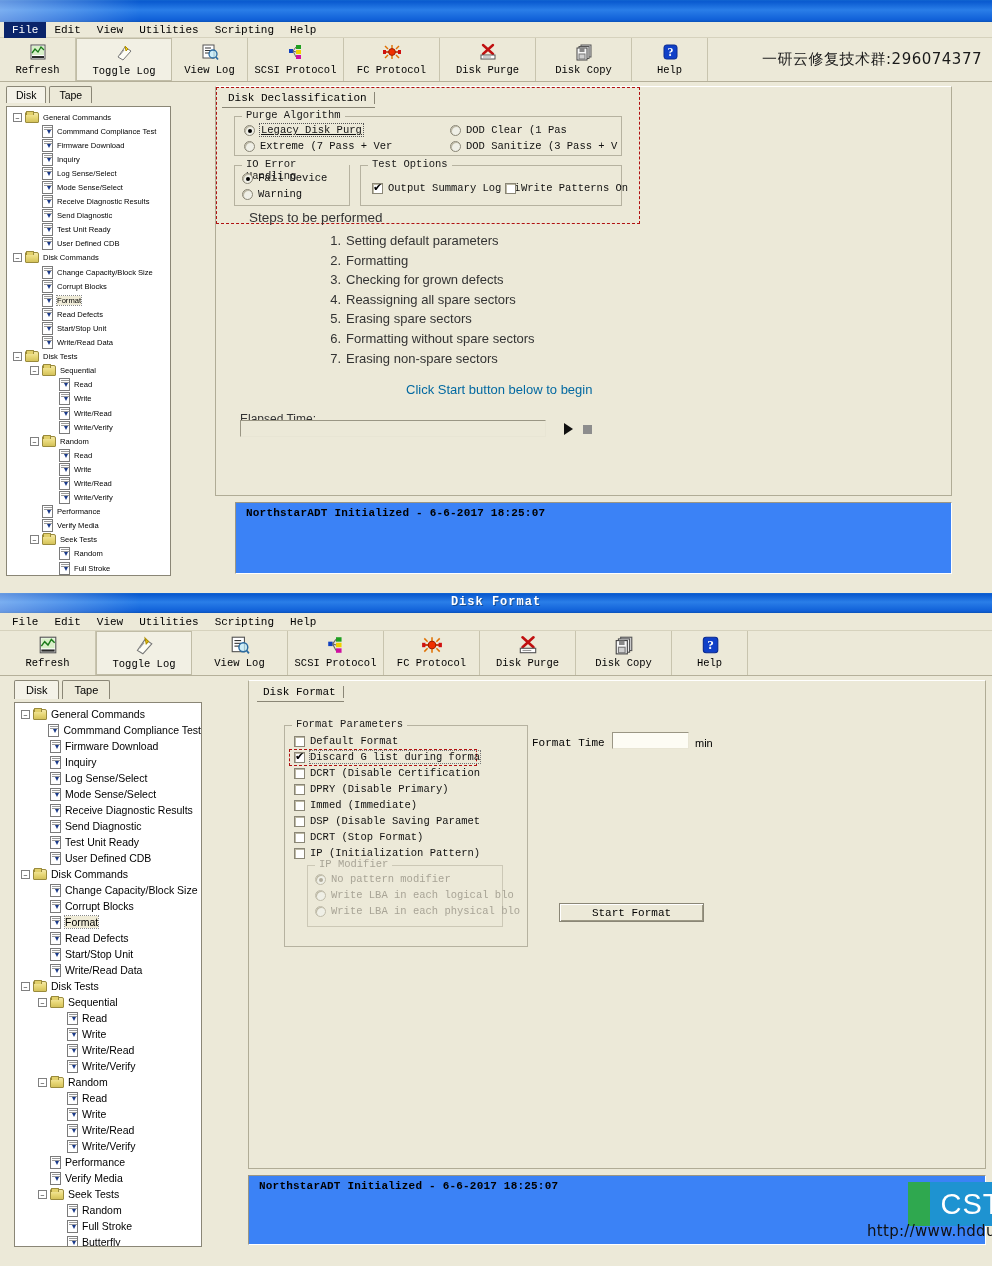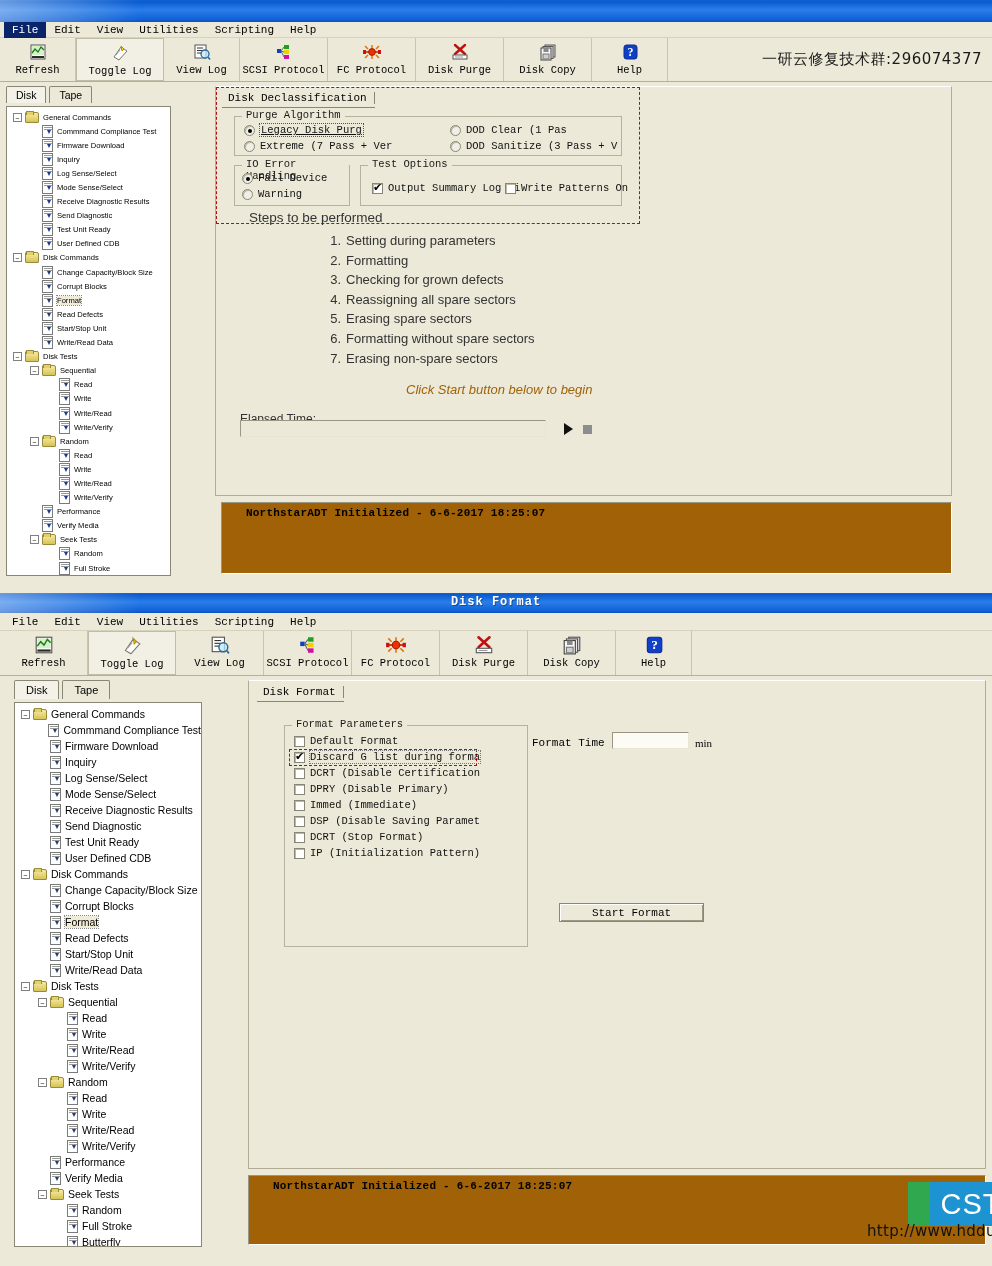--- a/index.html
+++ b/index.html
@@ -48,21 +48,21 @@
     height: 44px; background: #ece9d8;
     display: flex; align-items: stretch;
     border-bottom: 1px solid #b5b09a;
   }
   .tbtn {
     width: 76px; display: flex; flex-direction: column;
     align-items: center; justify-content: flex-start; padding-top: 3px;
     font-family: "Liberation Mono", monospace; font-size: 10.5px; color: #000;
     border-right: 1px solid #c8c4ae; position: relative;
   }
-  .tbtn.wide { width: 88px; }
+  .tbtn.wide { width: 96px; }
   .tbtn.pressed {
     background: #f2f0e4;
     border: 1px solid #c0bca6;
     border-right-color:#c0bca6;
   }
   .tbtn .tico { height: 22px; display:flex; align-items:center; justify-content:center; }
   .tbtn .tlab { margin-top: 1px; white-space: nowrap; }
   .tbspacer { flex: 1; border: none; }
   .watermark-cn {
     align-self: center; margin-left: auto; padding-right: 10px;
@@ -173,49 +173,49 @@
   .dim .rdot { border-color:#c0bcaa; }
   .dim .rdot.on:after { background:#b0ac9c; }
 
   .steps-title {
     position: absolute; font-family:"Liberation Sans", sans-serif;
     font-size: 13.5px; color:#333;
   }
   .steplist { position: absolute; font-family:"Liberation Sans", sans-serif; font-size: 13px; color:#333; }
   .steplist div { line-height: 19.6px; }
   .steplist .num { display: inline-block; width: 15px; text-align: right; margin-right: 5px; }
-  .clickstart { position:absolute; font-family:"Liberation Sans", sans-serif; font-size:13px; color:#a16207;font-style:italic; }
+  .clickstart { position:absolute; font-family:"Liberation Sans", sans-serif; font-size:13px; color:#0369a1; }
   .elapsedlab { position:absolute; font-family:"Liberation Sans", sans-serif; font-size:12px; color:#333; }
   .txtfield {
     position: absolute; background: #ece9d8;
     border: 1px solid #9a9684; border-right-color:#e8e5d4; border-bottom-color:#e8e5d4;
   }
   .playbtn { position:absolute; width:0;height:0;
     border-left: 9px solid #111; border-top: 6px solid transparent; border-bottom: 6px solid transparent; }
   .stopbtn { position:absolute; width:9px;height:9px;background:#8d8d8d; }
 
   
   .logpane {
-    margin: 6px 0 0 6px; background: #a16207;
+    margin: 6px 0 0 20px; background: #3b82f6;
     border: 1px solid #9a9684; border-right-color:#fff; border-bottom-color:#fff;
-    height: 72px; position: relative; padding-left: 14px;
+    height: 72px; position: relative;
   }
   .logline {
     font-family:"Liberation Mono", monospace; font-size: 11px; font-weight: bold;
     color: #000; padding: 4px 0 0 10px; letter-spacing: .2px; white-space: nowrap;
   }
   .startbtn {
     position: absolute; background: #ece9d8;
     border: 1px solid #8a8676;
     box-shadow: inset 1px 1px 0 #fff, inset -1px -1px 0 #9c9884;
     font-family:"Liberation Mono", monospace; font-size: 11px;
     display: flex; align-items: center; justify-content: center; color:#000;
   }
   .fmttime-lab { position:absolute; font-family:"Liberation Mono", monospace; font-size:11px; }
-  .minlab { position:absolute; font-family:Liberation Serif, serif; font-size:11px; }
+  .minlab { position:absolute; font-family:Liberation Sans, sans-serif; font-size:11px; }
 
   
   .cst {
     position: absolute; width: 104px; height: 44px; display:flex;
   }
   .cst .green { width: 22px; background: #2fa84f; }
   .cst .blue { flex:1; background:#1e93d1; display:flex; align-items:center; justify-content:center;
     font-family:"Liberation Sans", sans-serif; font-size: 29px; color:#fff; letter-spacing:1px; }
   .url {
     position: absolute; font-family:"DejaVu Sans", sans-serif; font-size: 15px; color:#111;
@@ -615,21 +615,21 @@
             </div>
             <div class="chk" style="left:144px;top:17px;">
               <span class="cbox"></span>
               <span class="optlab">Write Patterns On</span>
             </div>
           </div>
 
           <div class="steps-title" style="left:33px;top:123px;">Steps to be performed</div>
 
           <div class="steplist" id="steps-top" style="left:110px;top:144px;">
-              <div><span class="num">1.</span><span>Setting during parameters</span></div>
+              <div><span class="num">1.</span><span>Setting default parameters</span></div>
               <div><span class="num">2.</span><span>Formatting</span></div>
               <div><span class="num">3.</span><span>Checking for grown defects</span></div>
               <div><span class="num">4.</span><span>Reassigning all spare sectors</span></div>
               <div><span class="num">5.</span><span>Erasing spare sectors</span></div>
               <div><span class="num">6.</span><span>Formatting without spare sectors</span></div>
               <div><span class="num">7.</span><span>Erasing non-spare sectors</span></div>
             </div>
 
           <div class="clickstart" style="left:190px;top:295px;">Click Start button below to begin</div>
 
@@ -1019,20 +1019,36 @@
             </div>
             <div class="chk" style="left:9px;top:106px;">
               <span class="cbox"></span>
               <span class="optlab">DCRT (Stop Format)</span>
             </div>
             <div class="chk" style="left:9px;top:122px;">
               <span class="cbox"></span>
               <span class="optlab">IP (Initialization Pattern)</span>
             </div>
 
+            <div class="grp dim" style="left:22px;top:140px;width:196px;height:62px;border-color:#ccc8b6;">
+              <div class="gtopl" style="background:#ccc8b6;"></div>
+              <div class="glab">IP Modifier</div>
+              <div class="radio" style="left:7px;top:8px;">
+                <span class="rdot on"></span>
+                <span class="optlab">No pattern modifier</span>
+              </div>
+              <div class="radio" style="left:7px;top:24px;">
+                <span class="rdot"></span>
+                <span class="optlab">Write LBA in each logical blo</span>
+              </div>
+              <div class="radio" style="left:7px;top:40px;">
+                <span class="rdot"></span>
+                <span class="optlab">Write LBA in each physical blo</span>
+              </div>
+            </div>
           </div>
 
           <div class="fmttime-lab" style="left:283px;top:56px;">Format Time</div>
           <div class="txtfield" style="left:363px;top:51px;width:77px;height:17px;background:#fdfcf4;"></div>
           <div class="minlab" style="left:446px;top:56px;">min</div>
 
           <div class="startbtn" style="left:310px;top:222px;width:145px;height:19px;">Start Format</div>
         </div>
 
         <div class="logpane" style="height:70px;margin-left:0;">

